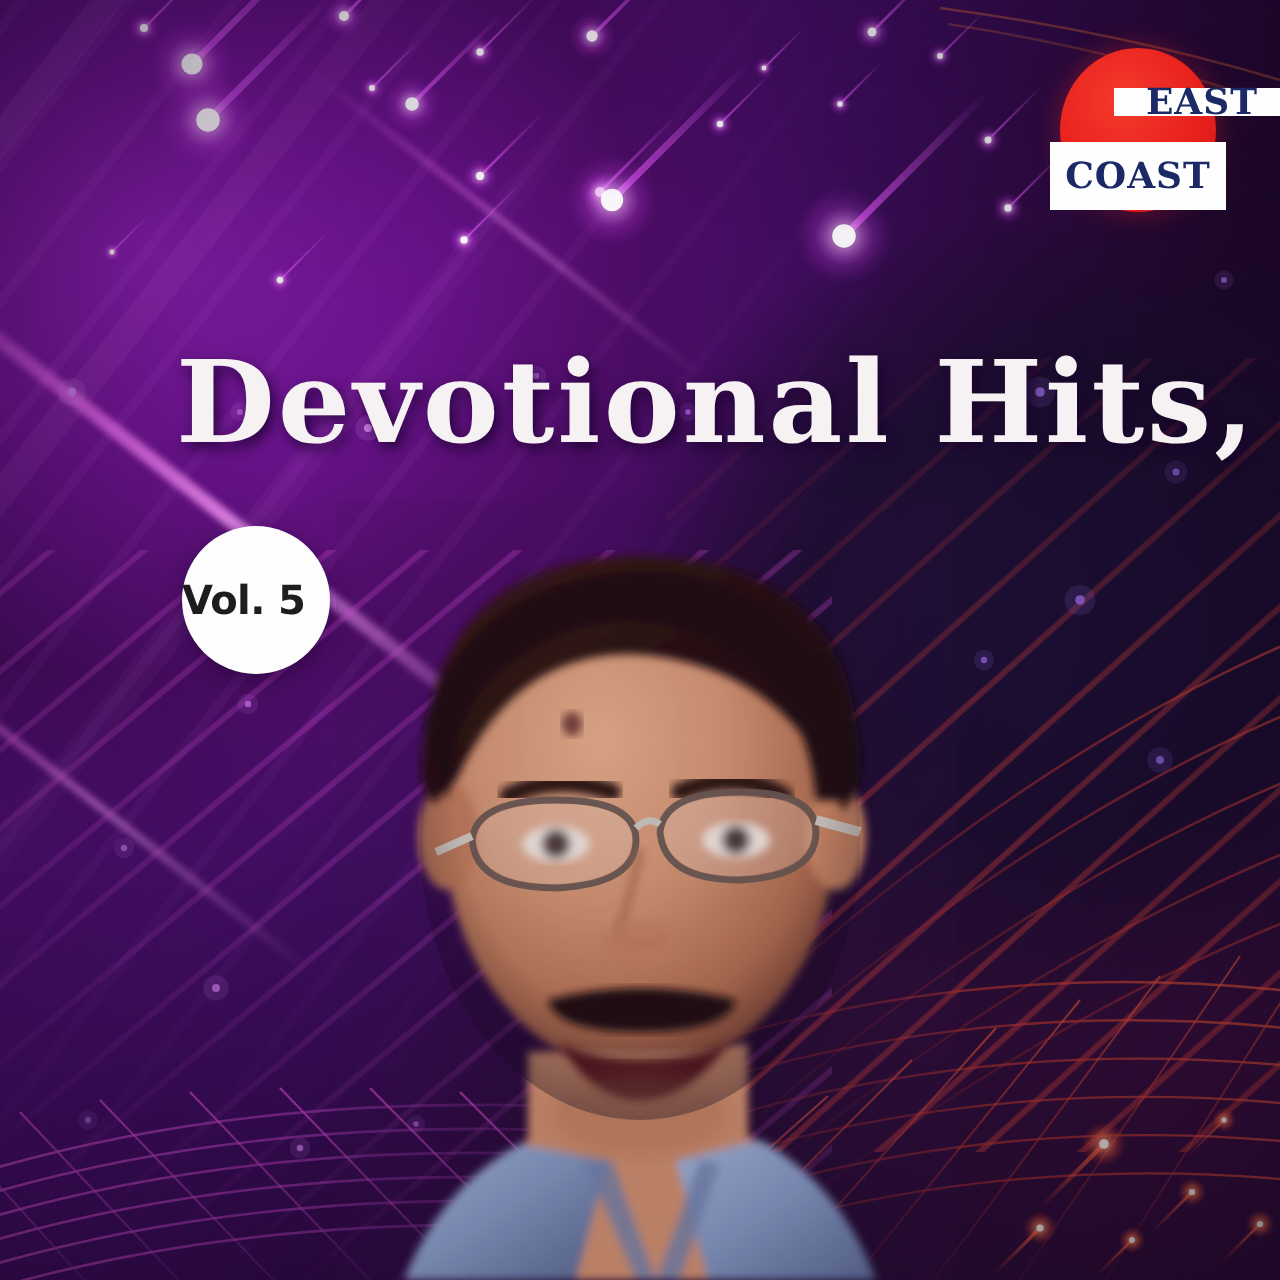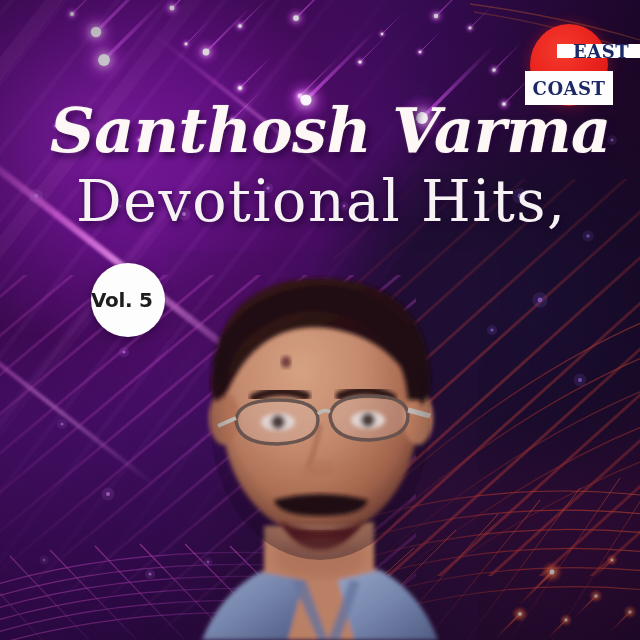--- a/index.html
+++ b/index.html
@@ -157,24 +157,24 @@
     font-style: italic;
     font-weight: bold;
     font-size: 62px;
     letter-spacing: -0.5px;
     color: #fdf7f5;
     text-shadow: 3px 4px 7px rgba(35,0,55,0.75), 0 0 2px rgba(255,255,255,0.3);
     white-space: nowrap;
   }
   .title-sub {
     position: absolute;
-    left: 76px;
+    left: 88px;
     top: 168px;
     font-family: "DejaVu Serif", "Liberation Serif", serif;
-    font-weight: normal;
+    font-weight: bold;
     font-size: 57px;
     letter-spacing: 1.5px;
     color: #f6f1f3;
     text-shadow: 2px 3px 7px rgba(25,0,45,0.8);
     white-space: nowrap;
   }
 
   
   .vol-badge {
     position: absolute;
@@ -549,21 +549,20 @@
       <path d="M112 272 Q152 290 196 272 Q176 300 152 300 Q128 300 112 272 Z" fill="#5c1d1c" filter="url(#soft)"></path>
       <path d="M118 274 Q152 284 190 274 Q152 281 118 274 Z" fill="#efdcc8" opacity="0.75" filter="url(#soft)"></path>
 
       <ellipse cx="152" cy="308" rx="46" ry="20" fill="#a9694a" opacity="0.35" filter="url(#soft2)"></ellipse>
 
       <ellipse cx="152" cy="170" rx="110" ry="140" fill="url(#faceFade)"></ellipse>
       <rect x="0" y="0" width="310" height="390" fill="#3a1050" opacity="0.1"></rect>
     </svg>
   </div>
 
-  <div class="title-main">Santhosh Varma</div>
 
   <div class="title-sub">Devotional Hits,</div>
 
   <div class="vol-badge">
     <span>Vol. 5</span>
   </div>
 
   <div class="logo">
     <div class="disc"></div>
     <div class="band top">EAST</div>

